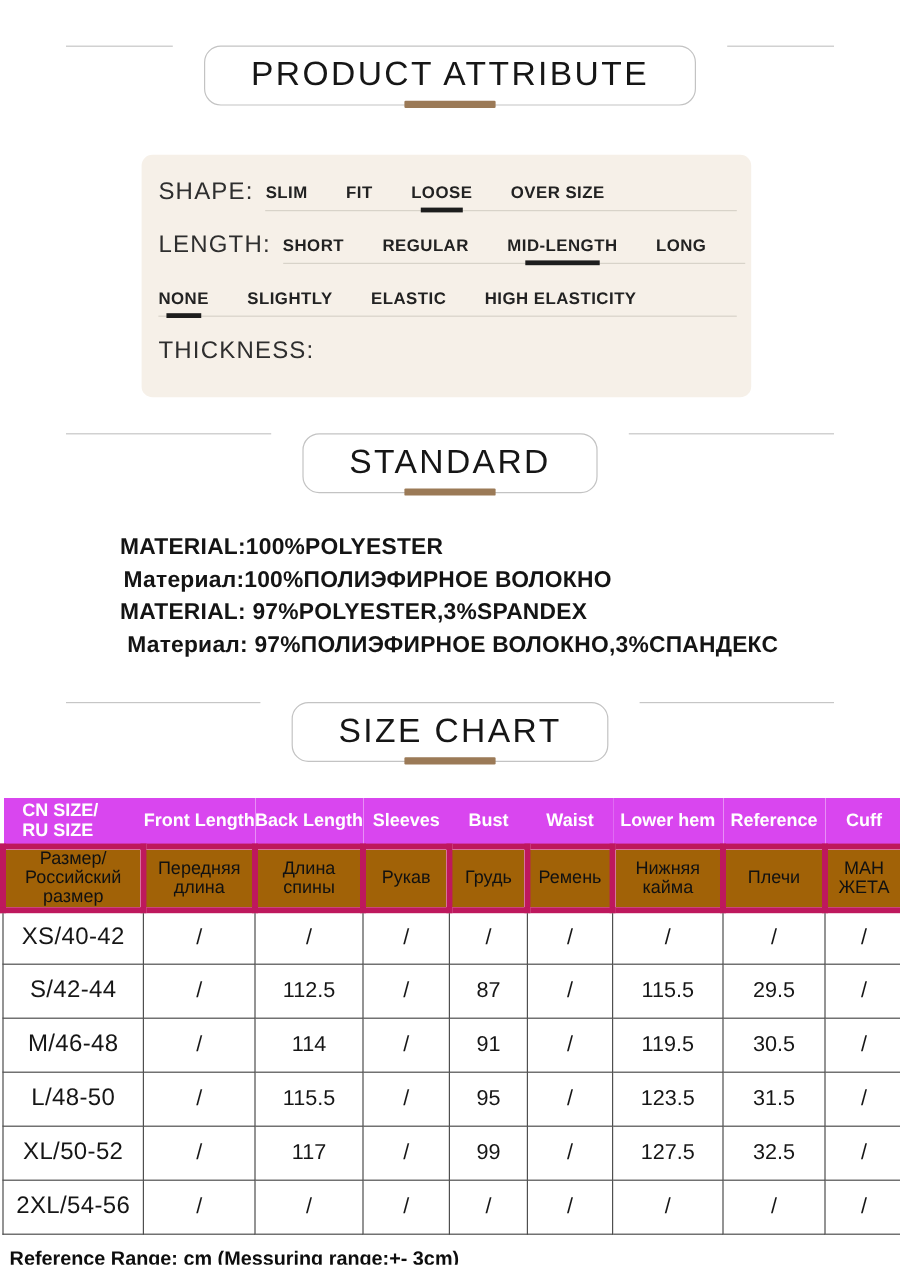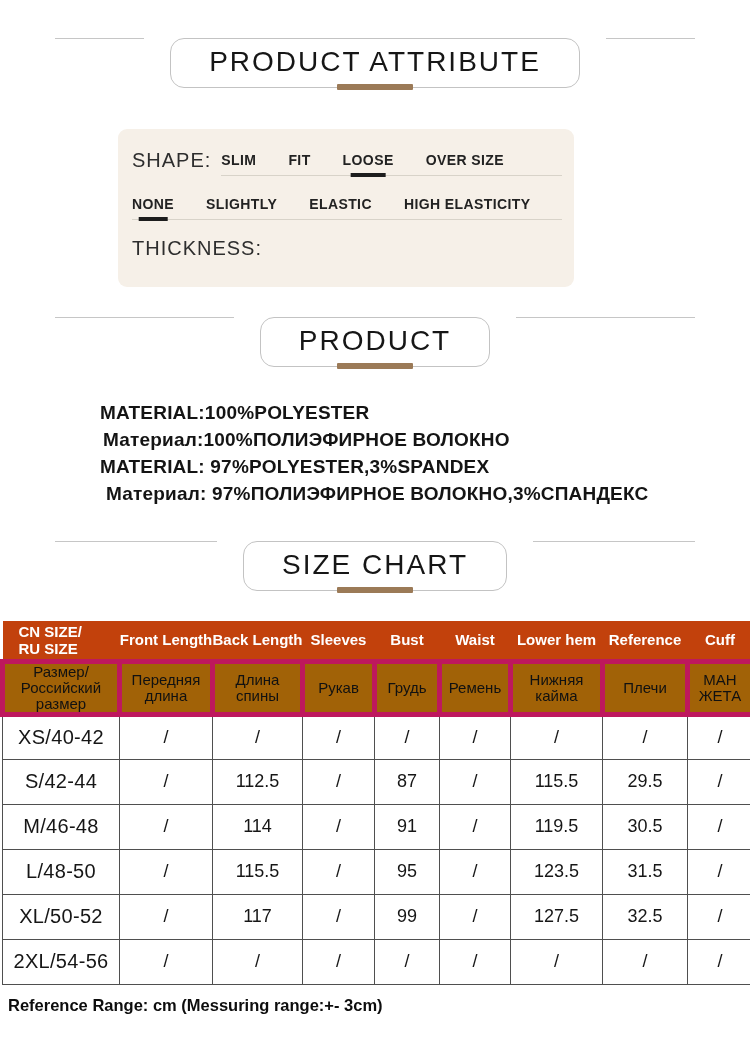--- a/index.html
+++ b/index.html
@@ -20,21 +20,21 @@
   .title-bar {
     position:absolute; left:50%; transform:translateX(-50%); bottom:-3px;
     width:76px; height:6px; background:#9b7a57; border-radius:1px;
   }
   .t1 { margin-top:38px; }
   .t2 { margin-top:30px; }
   .t3 { margin-top:34px; }
 
   
   .attr-panel {
-    width:456px; margin:41px 0 0 118px; background:#f6f0e8;
+    width:508px; margin:41px 0 0 118px; background:#f6f0e8;
     border-radius:9px; padding:20px 12px 10px 14px;
   }
   .attr-row { display:flex; align-items:flex-start; margin-bottom:17px; }
   .attr-label { font-size:20px; color:#2e2e2e; letter-spacing:1px; white-space:nowrap; padding-right:10px; }
   .attr-options {
     flex:1; display:flex; margin-top:3px; padding-bottom:7px;
     border-bottom:1px solid #d8d3c9;
   }
   .attr-option {
     position:relative; font-size:14px; font-weight:700; color:#222;
@@ -48,21 +48,21 @@
   
   .material { margin:32px 0 0 100px; }
   .material p { font-size:19px; font-weight:700; line-height:27px; color:#141414; letter-spacing:.2px; }
   .material p:nth-child(2) { padding-left:3px; }
   .material p:nth-child(4) { padding-left:6px; }
 
   
   table.size-table { width:750px; margin-top:30px; border-collapse:collapse; table-layout:fixed; }
   .size-table th, .size-table td { overflow:hidden; }
   .size-table thead th {
-    background:#c2410c; color:#ffffff; font-size:15px; font-weight:700;
+    background:#d946ef; color:#ffffff; font-size:15px; font-weight:700;
     height:40px; text-align:center; white-space:pre-line; line-height:17px; border:0;
   }
   .size-table thead th.first { text-align:left; padding-left:16px; }
   .size-table tr.ru td {
     background:#a16207; color:#111; font-size:15px; height:44px; text-align:center;
     white-space:pre-line; line-height:16px; border:5px solid #be185d;
   }
   .size-table tbody td {
     border:1px solid #4f4f4f; height:45px; text-align:center;
     font-size:18px; color:#161616;
@@ -90,39 +90,48 @@
   <div class="attr-row">
     <span class="attr-label">SHAPE:</span>
     <div class="attr-options">
       <span class="attr-option">SLIM</span>
       <span class="attr-option">FIT</span>
       <span class="attr-option sel">LOOSE</span>
       <span class="attr-option">OVER SIZE</span>
     </div>
   </div>
 
+  <div class="attr-row">
+    <span class="attr-label">LENGTH:</span>
+    <div class="attr-options">
+      <span class="attr-option">SHORT</span>
+      <span class="attr-option">REGULAR</span>
+      <span class="attr-option sel">MID-LENGTH</span>
+      <span class="attr-option">LONG</span>
+    </div>
+  </div>
 
   <div class="attr-row">
     <div class="attr-options">
       <span class="attr-option sel">NONE</span>
       <span class="attr-option">SLIGHTLY</span>
       <span class="attr-option">ELASTIC</span>
       <span class="attr-option">HIGH ELASTICITY</span>
     </div>
   </div>
 
   <div class="attr-row">
     <span class="attr-label">THICKNESS:</span>
   </div>
 </div>
 
 <div class="section-title t2">
   <div class="flank"></div>
   <div class="title-box">
-    <span>PRODUCT</span>
+    <span>STANDARD</span>
     <div class="title-bar"></div>
   </div>
   <div class="flank"></div>
 </div>
 
 <div class="material">
   <p>MATERIAL:100%POLYESTER</p>
   <p>Материал:100%ПОЛИЭФИРНОЕ ВОЛОКНО</p>
   <p>MATERIAL: 97%POLYESTER,3%SPANDEX</p>
   <p>Материал: 97%ПОЛИЭФИРНОЕ ВОЛОКНО,3%СПАНДЕКС</p>

